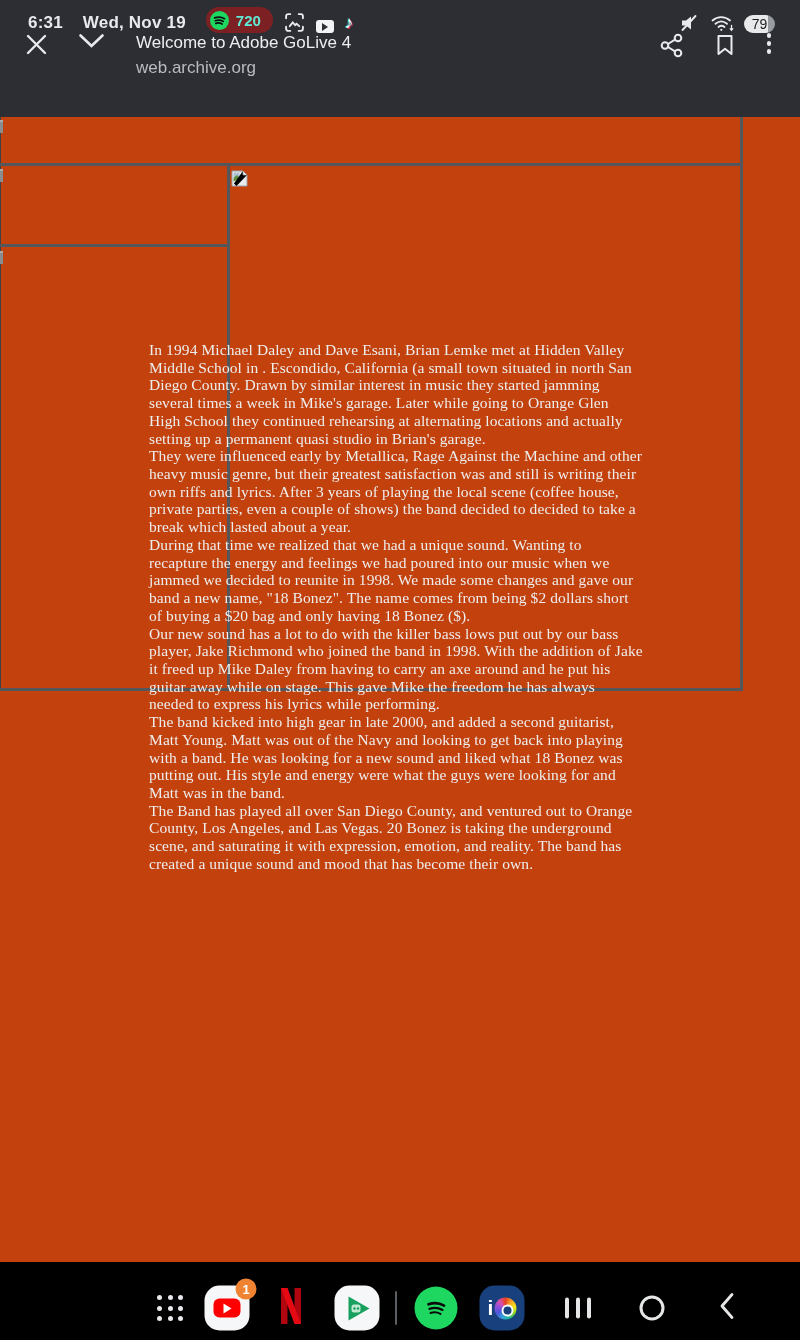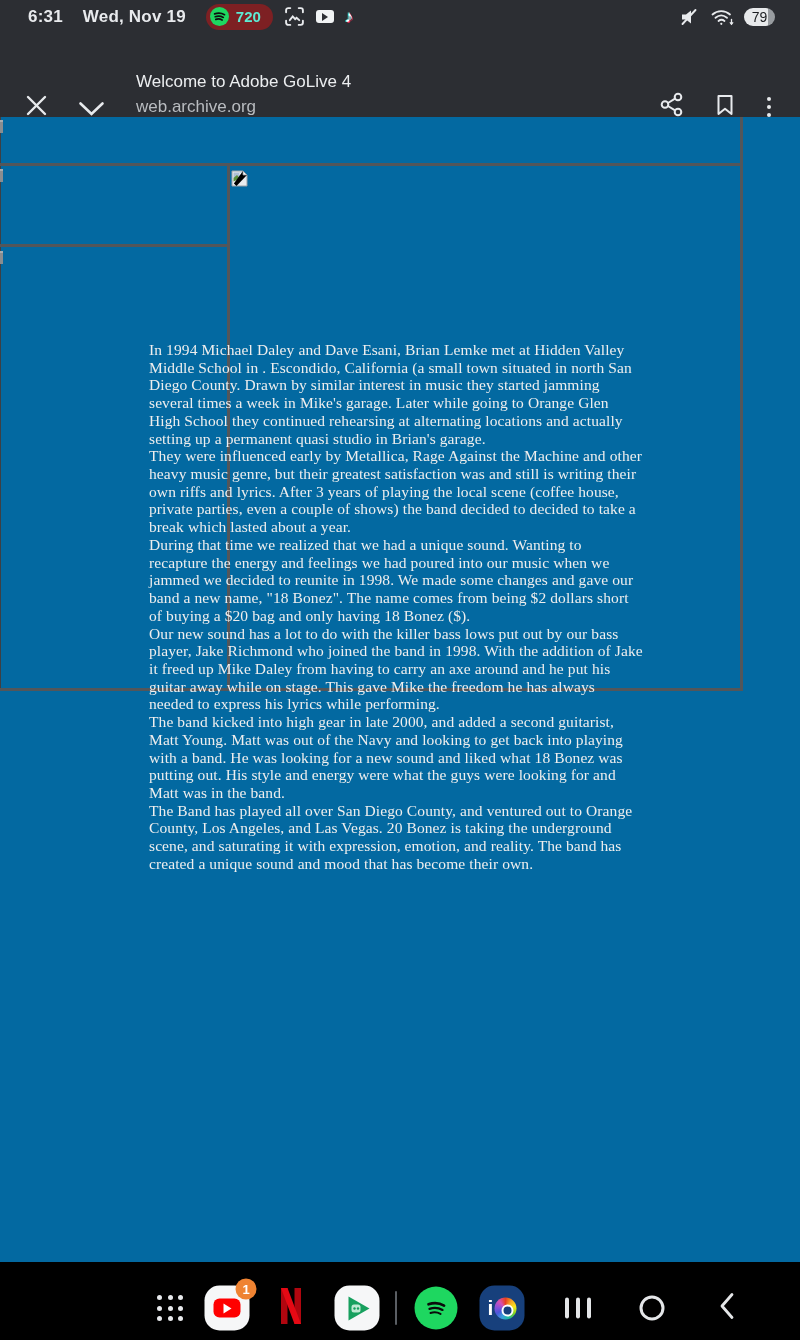--- a/index.html
+++ b/index.html
@@ -5,21 +5,21 @@
   * { margin:0; padding:0; box-sizing:border-box; }
   html,body { background:#000; }
   .screen {
     position:relative; width:800px; height:1340px; background:#000;
     overflow:hidden; font-family:"Liberation Sans", sans-serif;
   }
 
   
   .status-bar {
     position:absolute; top:0; left:0; width:800px; height:33px;
-    background:#2c2e33; display:flex; align-items:center; color:#e8eaed;
+    background:#2c2e33; display:flex; align-items:flex-end; color:#e8eaed;
   }
   .sb-time { font-size:17px; font-weight:700; margin-left:28px; letter-spacing:.2px; }
   .sb-date { font-size:17px; font-weight:700; margin-left:20px; letter-spacing:.2px; }
   .sb-pill {
     margin-left:20px; height:26px; border-radius:14px; background:#7d2023;
     display:flex; align-items:center; padding:0 12px 0 4px; gap:7px;
   }
   .sb-pill .sp-circle { width:19px; height:19px; border-radius:50%; background:#1ed760; position:relative; }
   .sb-pill .count { font-size:15px; font-weight:700; color:#5eead4; }
   .sb-ic { margin-left:11px; display:flex; align-items:center; }
@@ -30,36 +30,36 @@
   .battery {
     width:31px; height:18px; border-radius:9px; margin-left:9px; margin-right:25px;
     background:linear-gradient(to right, #e7e9eb 0 79%, #989ca0 79% 100%);
     display:flex; align-items:center; justify-content:center;
   }
   .battery span { font-size:14px; font-weight:400; color:#1b1d20; }
 
   
   .browser-header {
     position:absolute; top:33px; left:0; width:800px; height:84px;
-    background:#2c2e33; display:flex; align-items:flex-end; color:#e8eaed;
+    background:#2c2e33; display:flex; align-items:flex-start; color:#e8eaed;
   }
   .bh-btn { display:flex; align-items:center; justify-content:center; }
   .bh-close { margin-left:25px; }
   .bh-expand { margin-left:30px; }
   .bh-titles { margin-left:31px; display:flex; flex-direction:column; gap:5px; }
   .bh-title { font-size:17px; color:#eceef0; }
   .bh-url { font-size:17px; color:#b9bcc0; }
   .bh-spacer { flex:1; }
   .bh-share { margin-right:0; }
   .bh-bookmark { margin-left:29px; }
   .bh-kebab { margin-left:30px; margin-right:29px; display:flex; flex-direction:column; gap:3.5px; }
   .bh-kebab i { width:4.5px; height:4.5px; border-radius:50%; background:#e8eaed; }
 
   
-  .content { position:absolute; top:117px; left:0; width:800px; height:1145px; background:#0369a1; }
+  .content { position:absolute; top:117px; left:0; width:800px; height:1145px; background:#c2410c; }
   .fline { position:absolute; background:#53565a; }
   .l-top    { left:0; top:46px;  width:743px; height:3px; }
   .l-mid    { left:0; top:127px; width:229px; height:3px; }
   .l-bottom { left:0; top:571px; width:743px; height:3px; }
   .l-col    { left:227px; top:46px; width:3px; height:528px; }
   .l-right  { left:740px; top:0;   width:3px; height:574px; }
   .l-edge   { left:0; top:0; width:1px; height:574px; background:#3e4044; }
   .frag { position:absolute; left:0; width:3px; height:13px; background:#8a8d90; border-top:2px solid #a9acaf; }
   .broken-img { position:absolute; left:231px; top:53px; width:17px; height:17px; }
 

